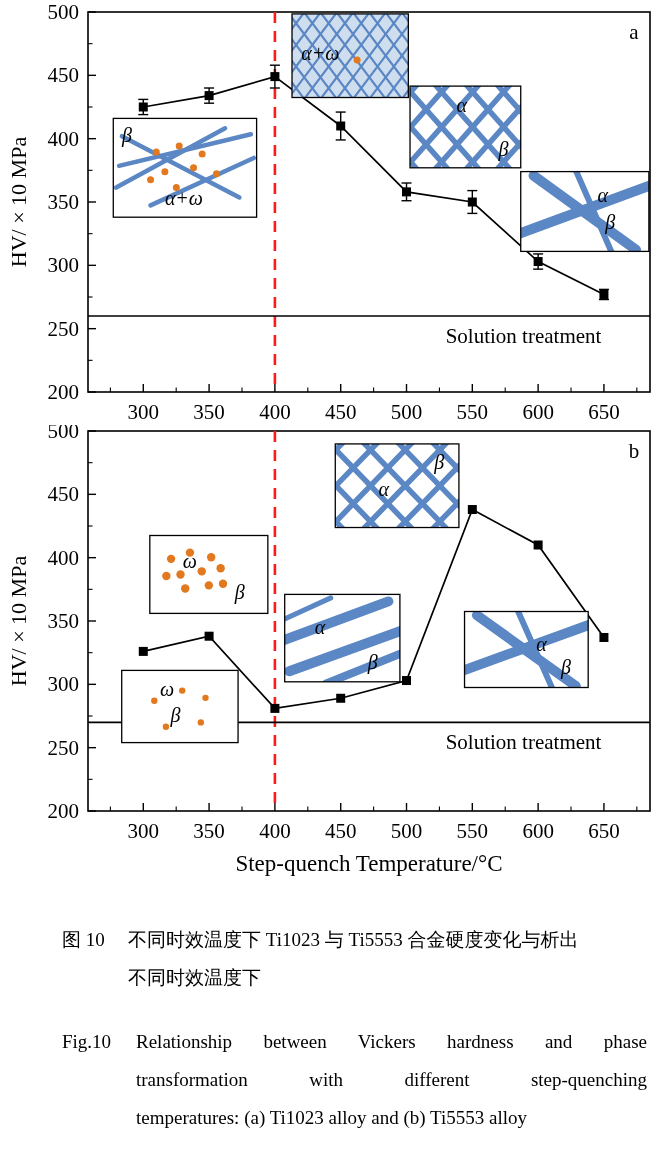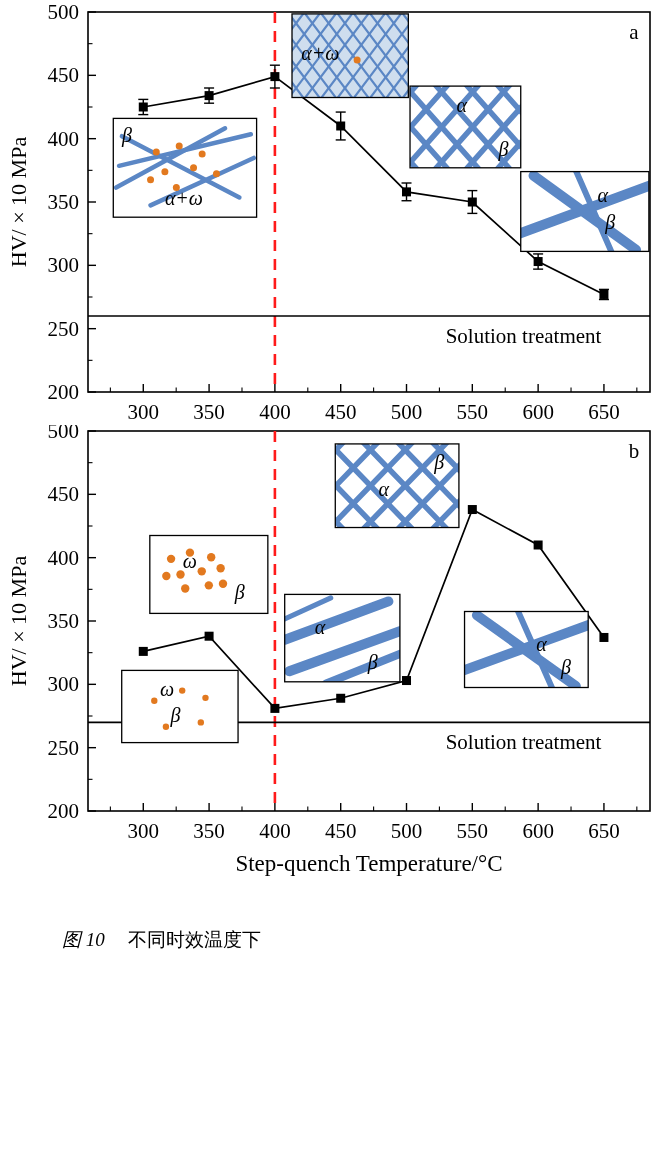--- a/index.html
+++ b/index.html
@@ -1,21 +1,21 @@
 <!DOCTYPE html>
 <html><head>
 <meta charset="utf-8">
 <style>
   html,body{margin:0;padding:0;background:#fff;}
   body{width:669px;height:1152px;overflow:hidden;font-family:"Liberation Serif","DejaVu Serif",serif;color:#000;}
   .figure{width:669px;}
   .panel{display:block;}
   .captions{margin-top:34px;}
   .caption{display:flex;padding-left:62px;padding-right:22px;font-size:19px;line-height:38px;}
-  .caption .tag{flex:none;width:66px;font-style:italic;}
+  .caption .tag{flex:none;width:66px;}
   .caption.en{margin-top:26px;}
   .caption.en .tag{width:74px;}
   .lines{flex:1;}
   .cap-line.just{text-align:justify;text-align-last:justify;}
 </style>
 </head>
 <body>
 
 <div class="figure">
   <svg class="panel" width="669" height="425" viewBox="0 0 669 425">
@@ -335,17 +335,26 @@
       <text x="560.9792" y="248.82" font-family="&quot;Liberation Serif&quot;,&quot;DejaVu Serif&quot;,serif" font-size="20" fill="#000" font-style="italic">β</text>
       <text x="634" y="33" font-family="&quot;Liberation Serif&quot;,&quot;DejaVu Serif&quot;,serif" font-size="21" fill="#000" text-anchor="middle">b</text>
       <text x="26" y="196" font-family="&quot;Liberation Serif&quot;,&quot;DejaVu Serif&quot;,serif" font-size="22" fill="#000" text-anchor="middle" transform="rotate(-90 26 196)">HV/ × 10 MPa</text>
       <text x="369" y="446" font-family="&quot;Liberation Serif&quot;,&quot;DejaVu Serif&quot;,serif" font-size="23" fill="#000" text-anchor="middle">Step-quench Temperature/°C</text>
     </svg>
 
   <div class="captions">
     <div class="caption cn">
       <span class="tag">图 10</span>
       <div class="lines">
+          <div class="cap-line">不同时效温度下 Ti1023 与 Ti5553 合金硬度变化与析出</div>
           <div class="cap-line">不同时效温度下</div>
+        </div>
+    </div>
+    <div class="caption en">
+      <span class="tag">Fig.10</span>
+      <div class="lines">
+          <div class="cap-line just">Relationship between Vickers hardness and phase</div>
+          <div class="cap-line just">transformation with different step-quenching</div>
+          <div class="cap-line">temperatures: (a) Ti1023 alloy and (b) Ti5553 alloy</div>
         </div>
     </div>
   </div>
 </div>
 
 </body></html>

